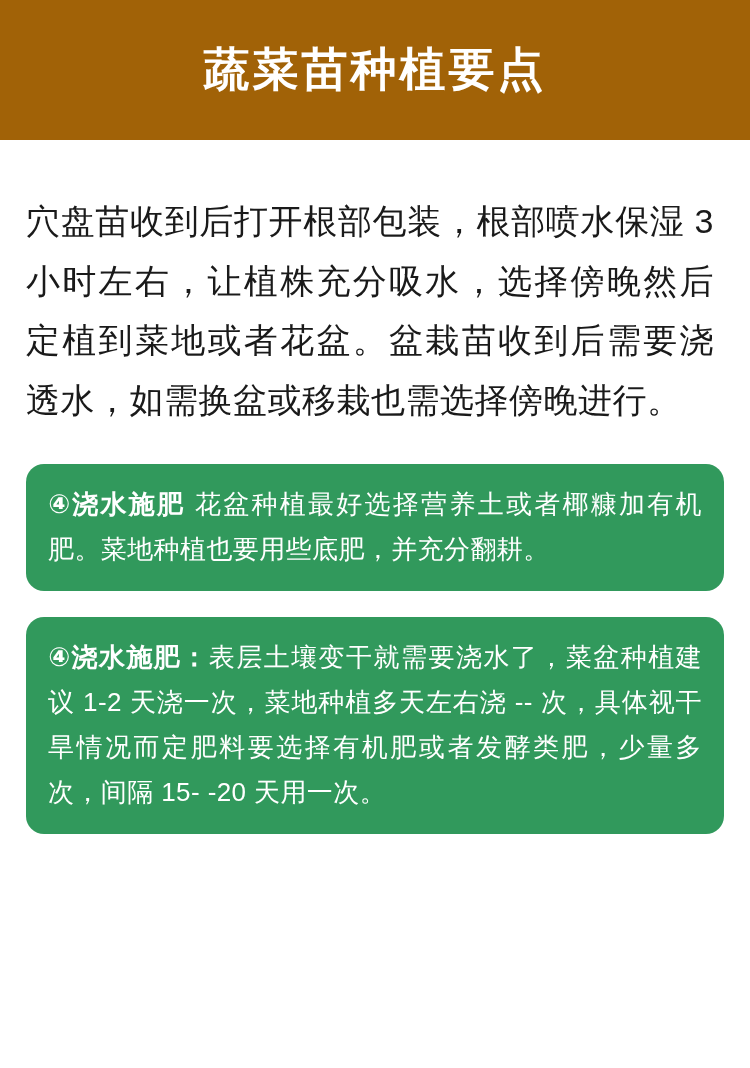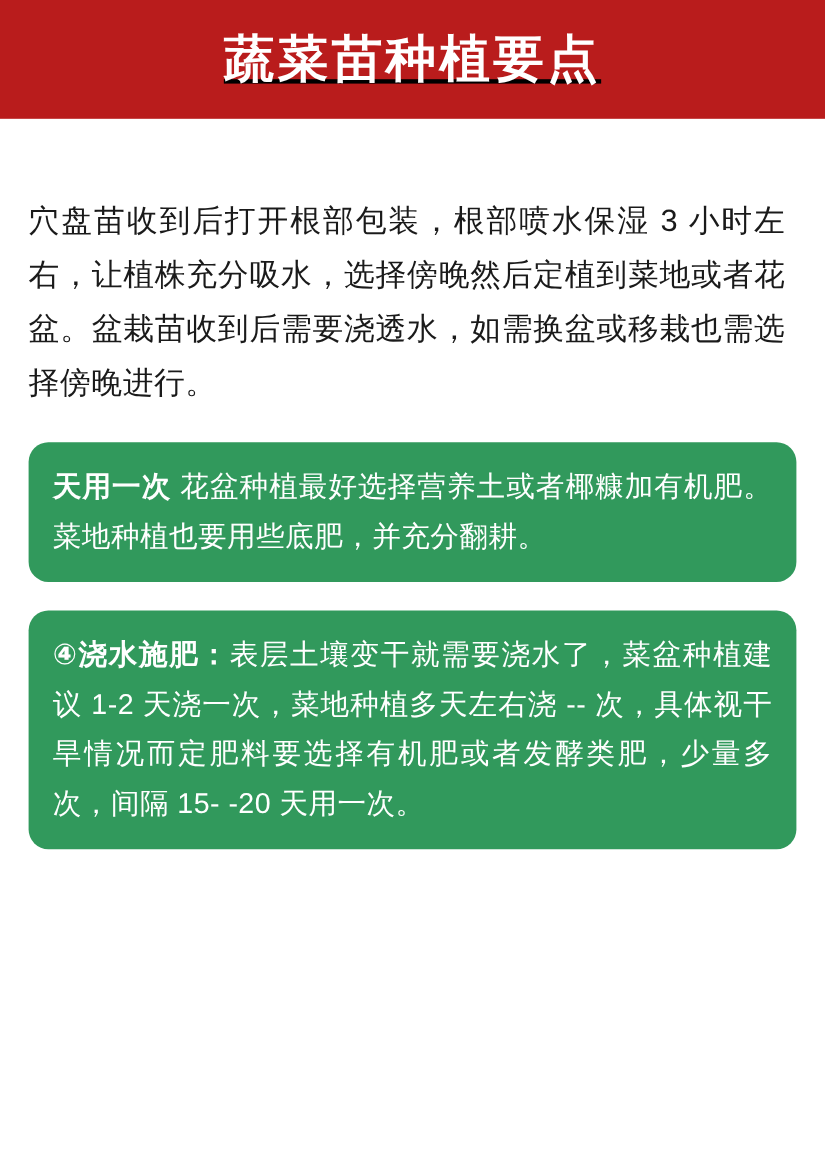--- a/index.html
+++ b/index.html
@@ -15,44 +15,43 @@
   }
   .page {
     position: relative;
     width: 750px;
     height: 1068px;
     background: #ffffff;
     box-sizing: border-box;
   }
   .header-band {
     width: 750px;
-    height: 108px;
-    background: #b91c1c;
+    height: 140px;
+    background: #a16207;
     display: flex;
     align-items: center;
     justify-content: center;
     box-sizing: border-box;
-    text-decoration: underline;
   }
   .header-title {
     color: #ffffff;
     font-size: 46px;
     font-weight: bold;
     letter-spacing: 3px;
     line-height: 1.2;
     text-align: center;
   }
   .body-wrap {
     padding: 0 26px;
     box-sizing: border-box;
   }
   .intro {
-    margin-top: 68px;
+    margin-top: 52px;
     color: #1a1a1a;
-    font-size: 28px;
+    font-size: 34px;
     line-height: 1.75;
     letter-spacing: 0.5px;
     text-align: justify;
     padding-right: 10px;
   }
   .cards {
     margin-top: 30px;
   }
   .card {
     background: #31995c;
@@ -82,21 +81,21 @@
     <div class="header-title">蔬菜苗种植要点</div>
   </div>
 
   <div class="body-wrap">
 
     <p class="intro">穴盘苗收到后打开根部包装，根部喷水保湿 3 小时左右，让植株充分吸水，选择傍晚然后定植到菜地或者花盆。盆栽苗收到后需要浇透水，如需换盆或移栽也需选择傍晚进行。</p>
 
     <div class="cards">
 
       <div class="card">
-        <span class="lead">天用一次</span><span class="rest"> 花盆种植最好选择营养土或者椰糠加有机肥。菜地种植也要用些底肥，并充分翻耕。</span>
+        <span class="lead">④浇水施肥</span><span class="rest"> 花盆种植最好选择营养土或者椰糠加有机肥。菜地种植也要用些底肥，并充分翻耕。</span>
       </div>
 
 
 
       <div class="card">
         <span class="lead">④浇水施肥：</span><span class="rest">表层土壤变干就需要浇水了，菜盆种植建议 1-2 天浇一次，菜地种植多天左右浇 -- 次，具体视干旱情况而定肥料要选择有机肥或者发酵类肥，少量多次，间隔 15- -20 天用一次。</span>
       </div>
 
     </div>
   </div>

